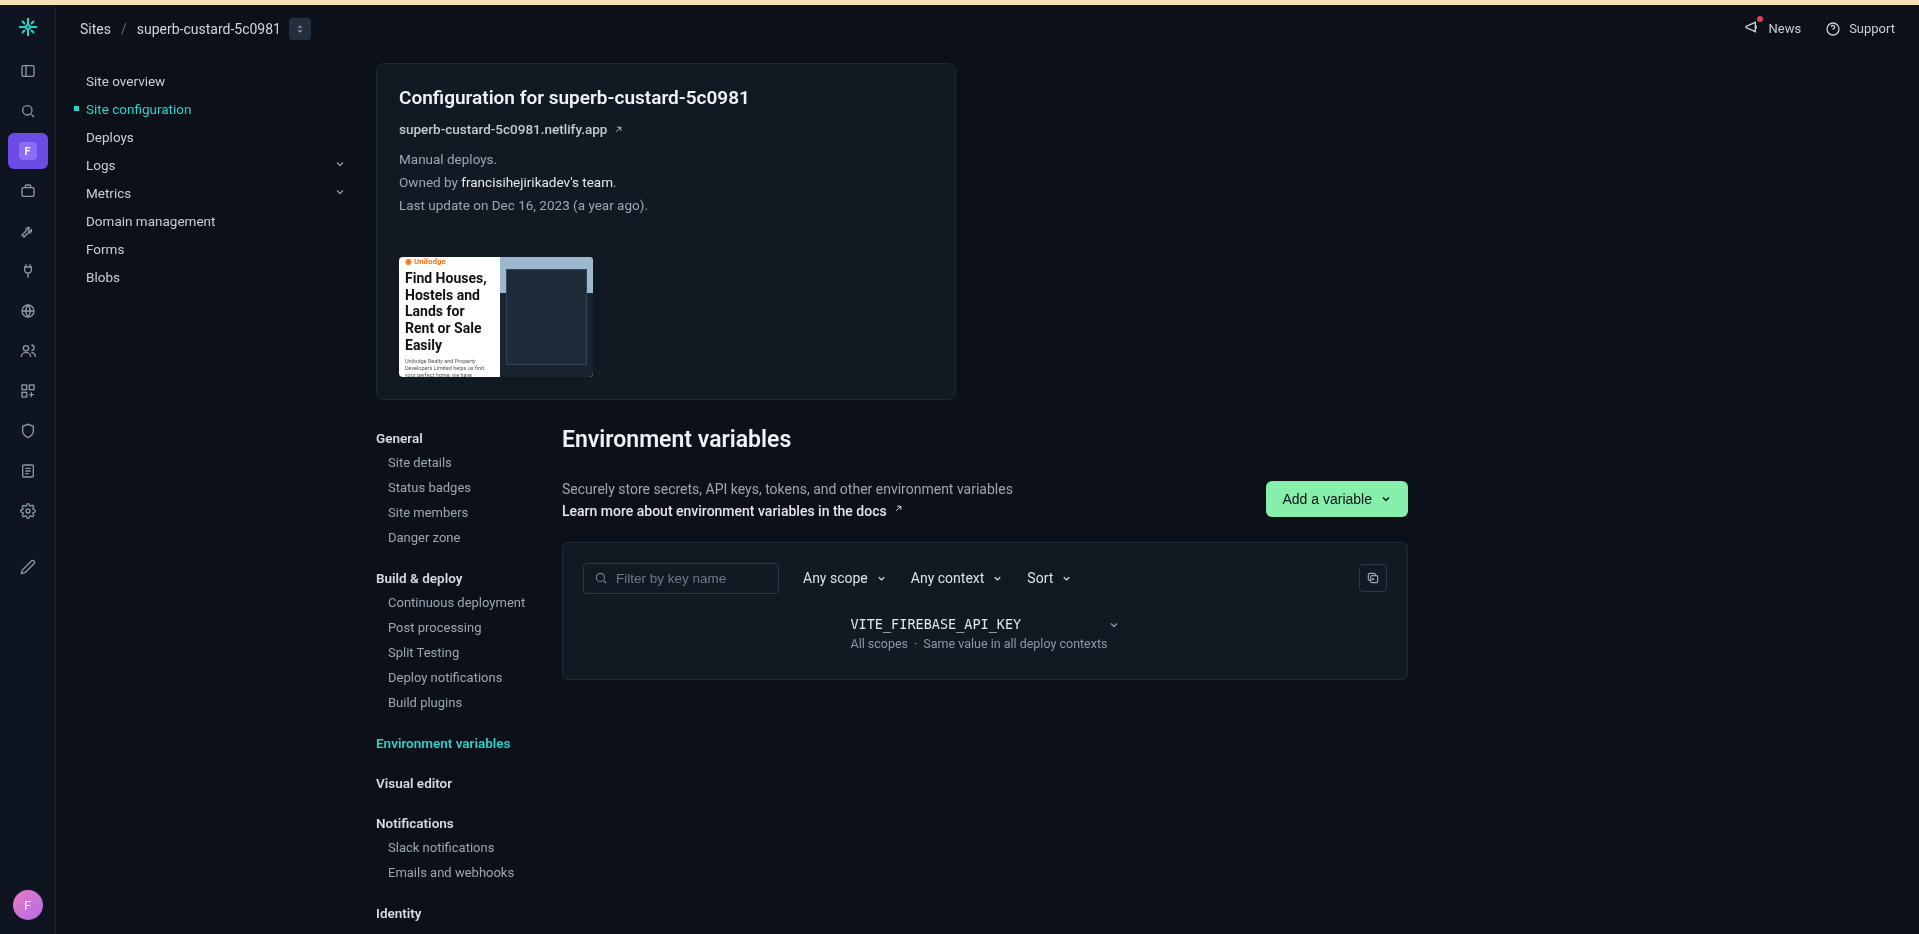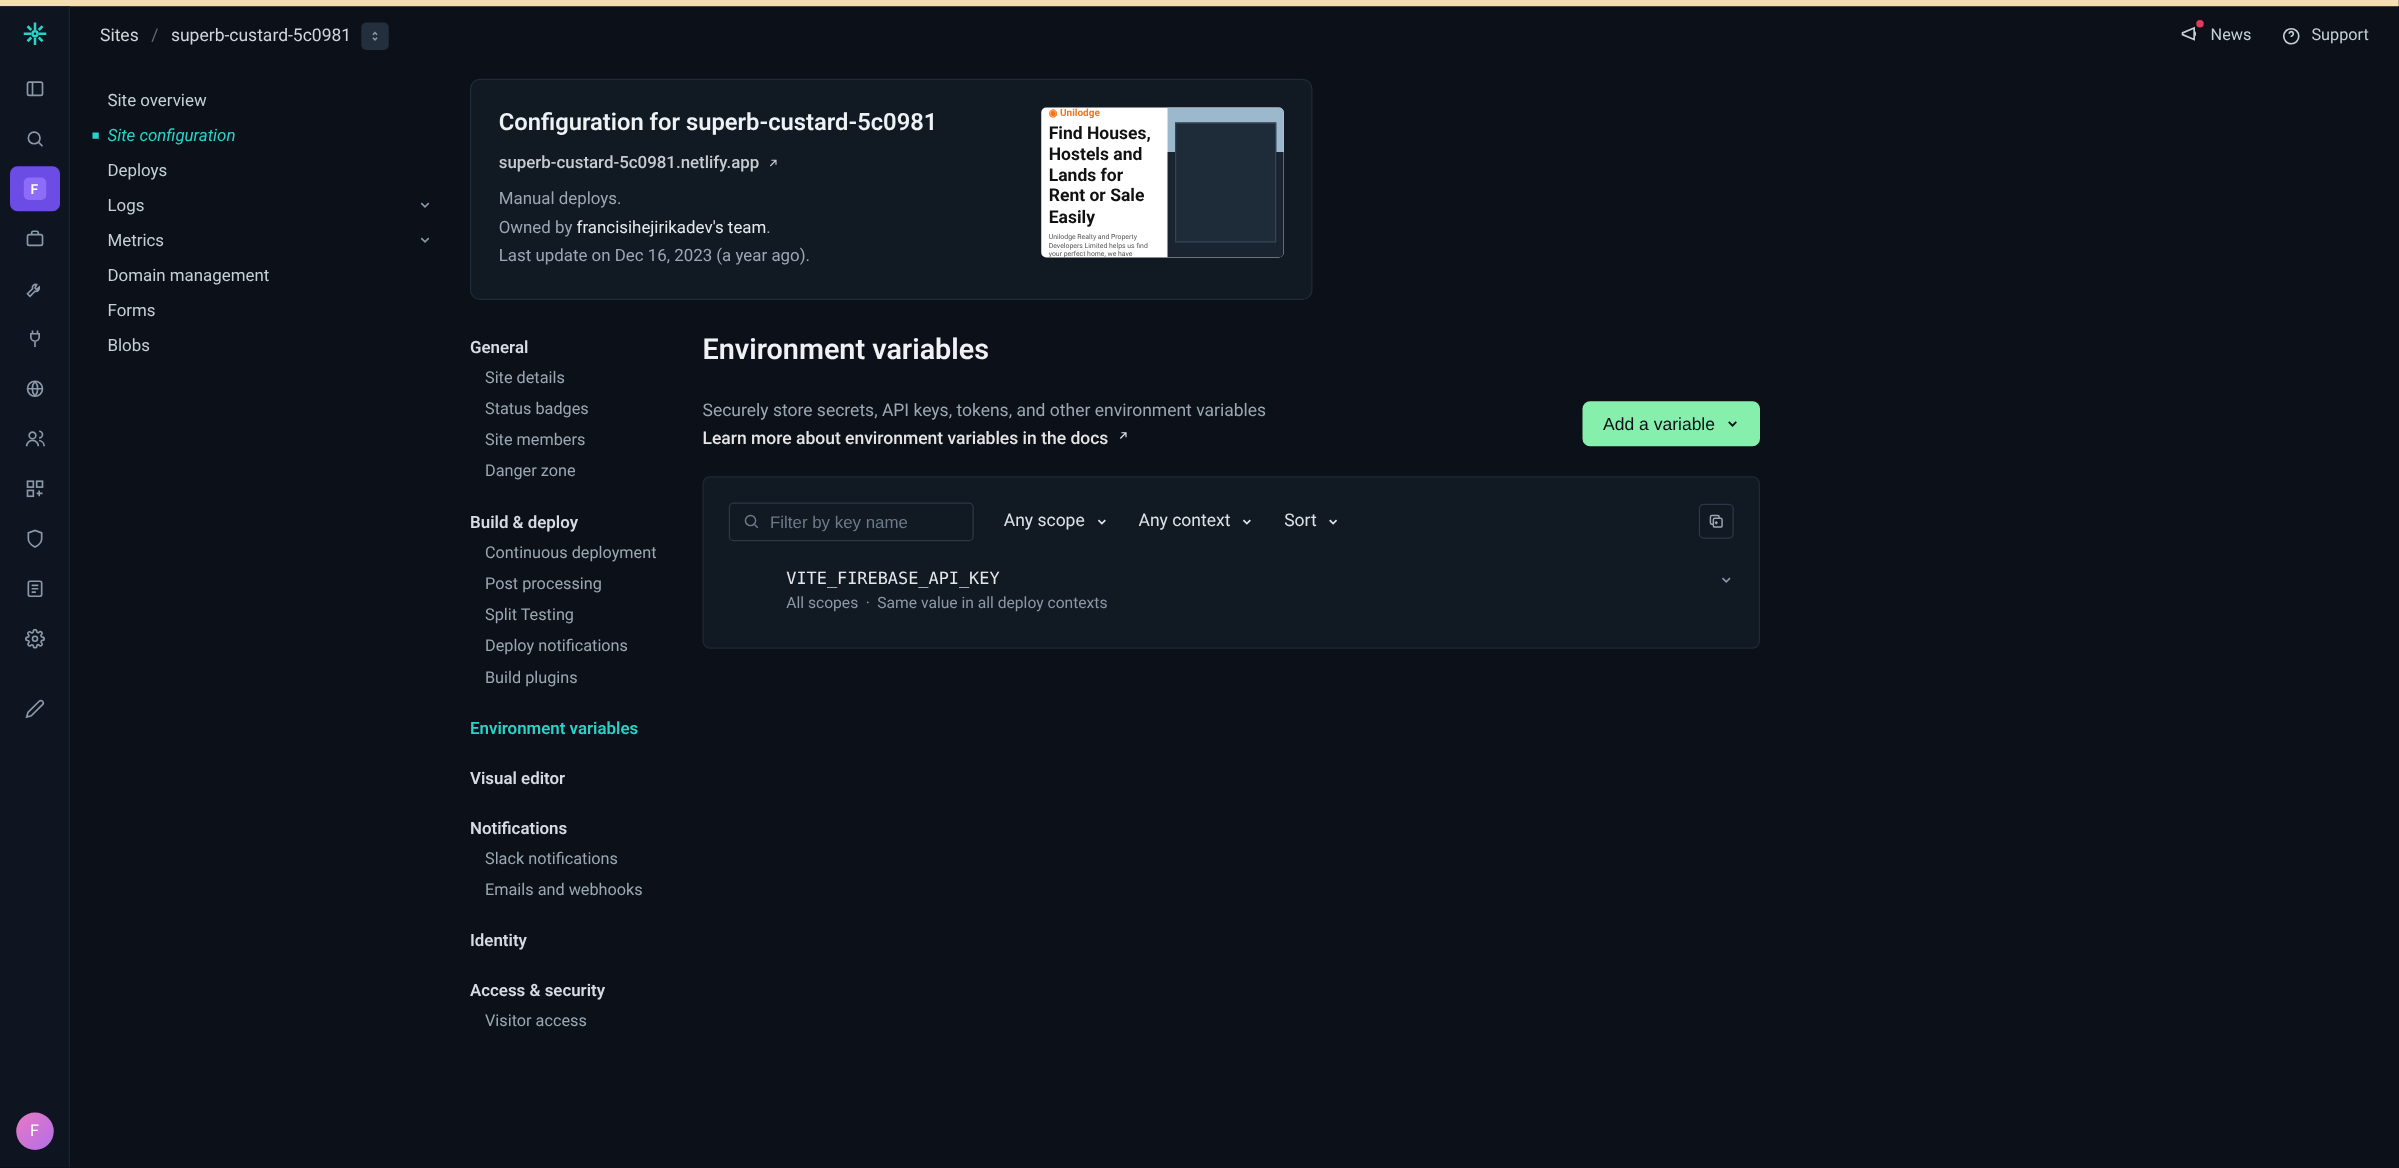--- a/index.html
+++ b/index.html
@@ -79,36 +79,37 @@
   overflow-y: auto;
 }
 .site-nav .nav-item {
   padding: 6px 0;
   font-size: 13.5px;
   color: #c7cfd6;
   display: flex;
   align-items: center;
   justify-content: space-between;
 }
-.site-nav .nav-item.active { color: #2ad2c9; position: relative; font-style: italic; }
+.site-nav .nav-item.active { color: #2ad2c9; position: relative; }
 .site-nav .nav-item.active::before {
   content:""; position:absolute; left:-12px; top:11px;
   width:5px; height:5px; background:#2ad2c9;
 }
 .site-nav .chev { color:#8a99a8; font-size:11px; }
 
 .content { flex: 1; padding: 10px 40px 20px 0; overflow-y: auto; }
 .card {
   background: #111923;
   border: 1px solid #1f2b39;
   border-radius: 8px;
   padding: 22px;
-  width: 674px;
+  width: 580px;
   display: flex;
-  gap: 16px;
+  gap: 40px;
+  flex-direction: column;
 }
 .card-left { flex: 1; }
 .card h2 { font-size: 19px; font-weight: 600; color: #eef2f5; margin-bottom: 10px; }
 .card .siteurl { color: #c5ccd2; font-size: 13.5px; font-weight: 500; display:inline-flex; align-items:center; gap:6px; }
 .card .meta { color: #9ba7b3; font-size: 13.5px; margin-top: 10px; line-height: 1.7; }
 .card .team { color: #e8ebee; }
 .thumb {
   width: 194px; height: 120px; background: #fff; border-radius: 4px;
   display: flex; overflow: hidden;
 }
@@ -172,21 +173,21 @@
 .search-box input::placeholder { color:#6c7a88; }
 .filter-btn { color:#dde3e8; font-size:14px; display:flex; gap:8px; align-items:center;justify-content:space-between; }
 .filter-row .spacer { flex:1; }
 .copy-btn {
   width:28px;height:28px;border:1px solid #2a3847;
   border-radius:4px;display:flex;align-items:center;justify-content:center;
   color:#9ba7b3;
 }
 .var-item {
   margin-top:14px; padding:8px 0;
-  display:flex; justify-content:space-between; align-items:flex-start;margin-left:46px;
+  display:flex; justify-content:center; align-items:flex-start;
 }
 .var-key { font-family: ui-monospace, Menlo, monospace; font-size:13.5px; color:#e3e7ea; }
 .var-meta { color:#8c98a4; font-size:12.5px; margin-top:4px; }
 .var-meta .dot { margin: 0 6px; }
 svg { flex-shrink: 0; }
 </style>
 </head>
 <body>
 
 <div class="rail">

